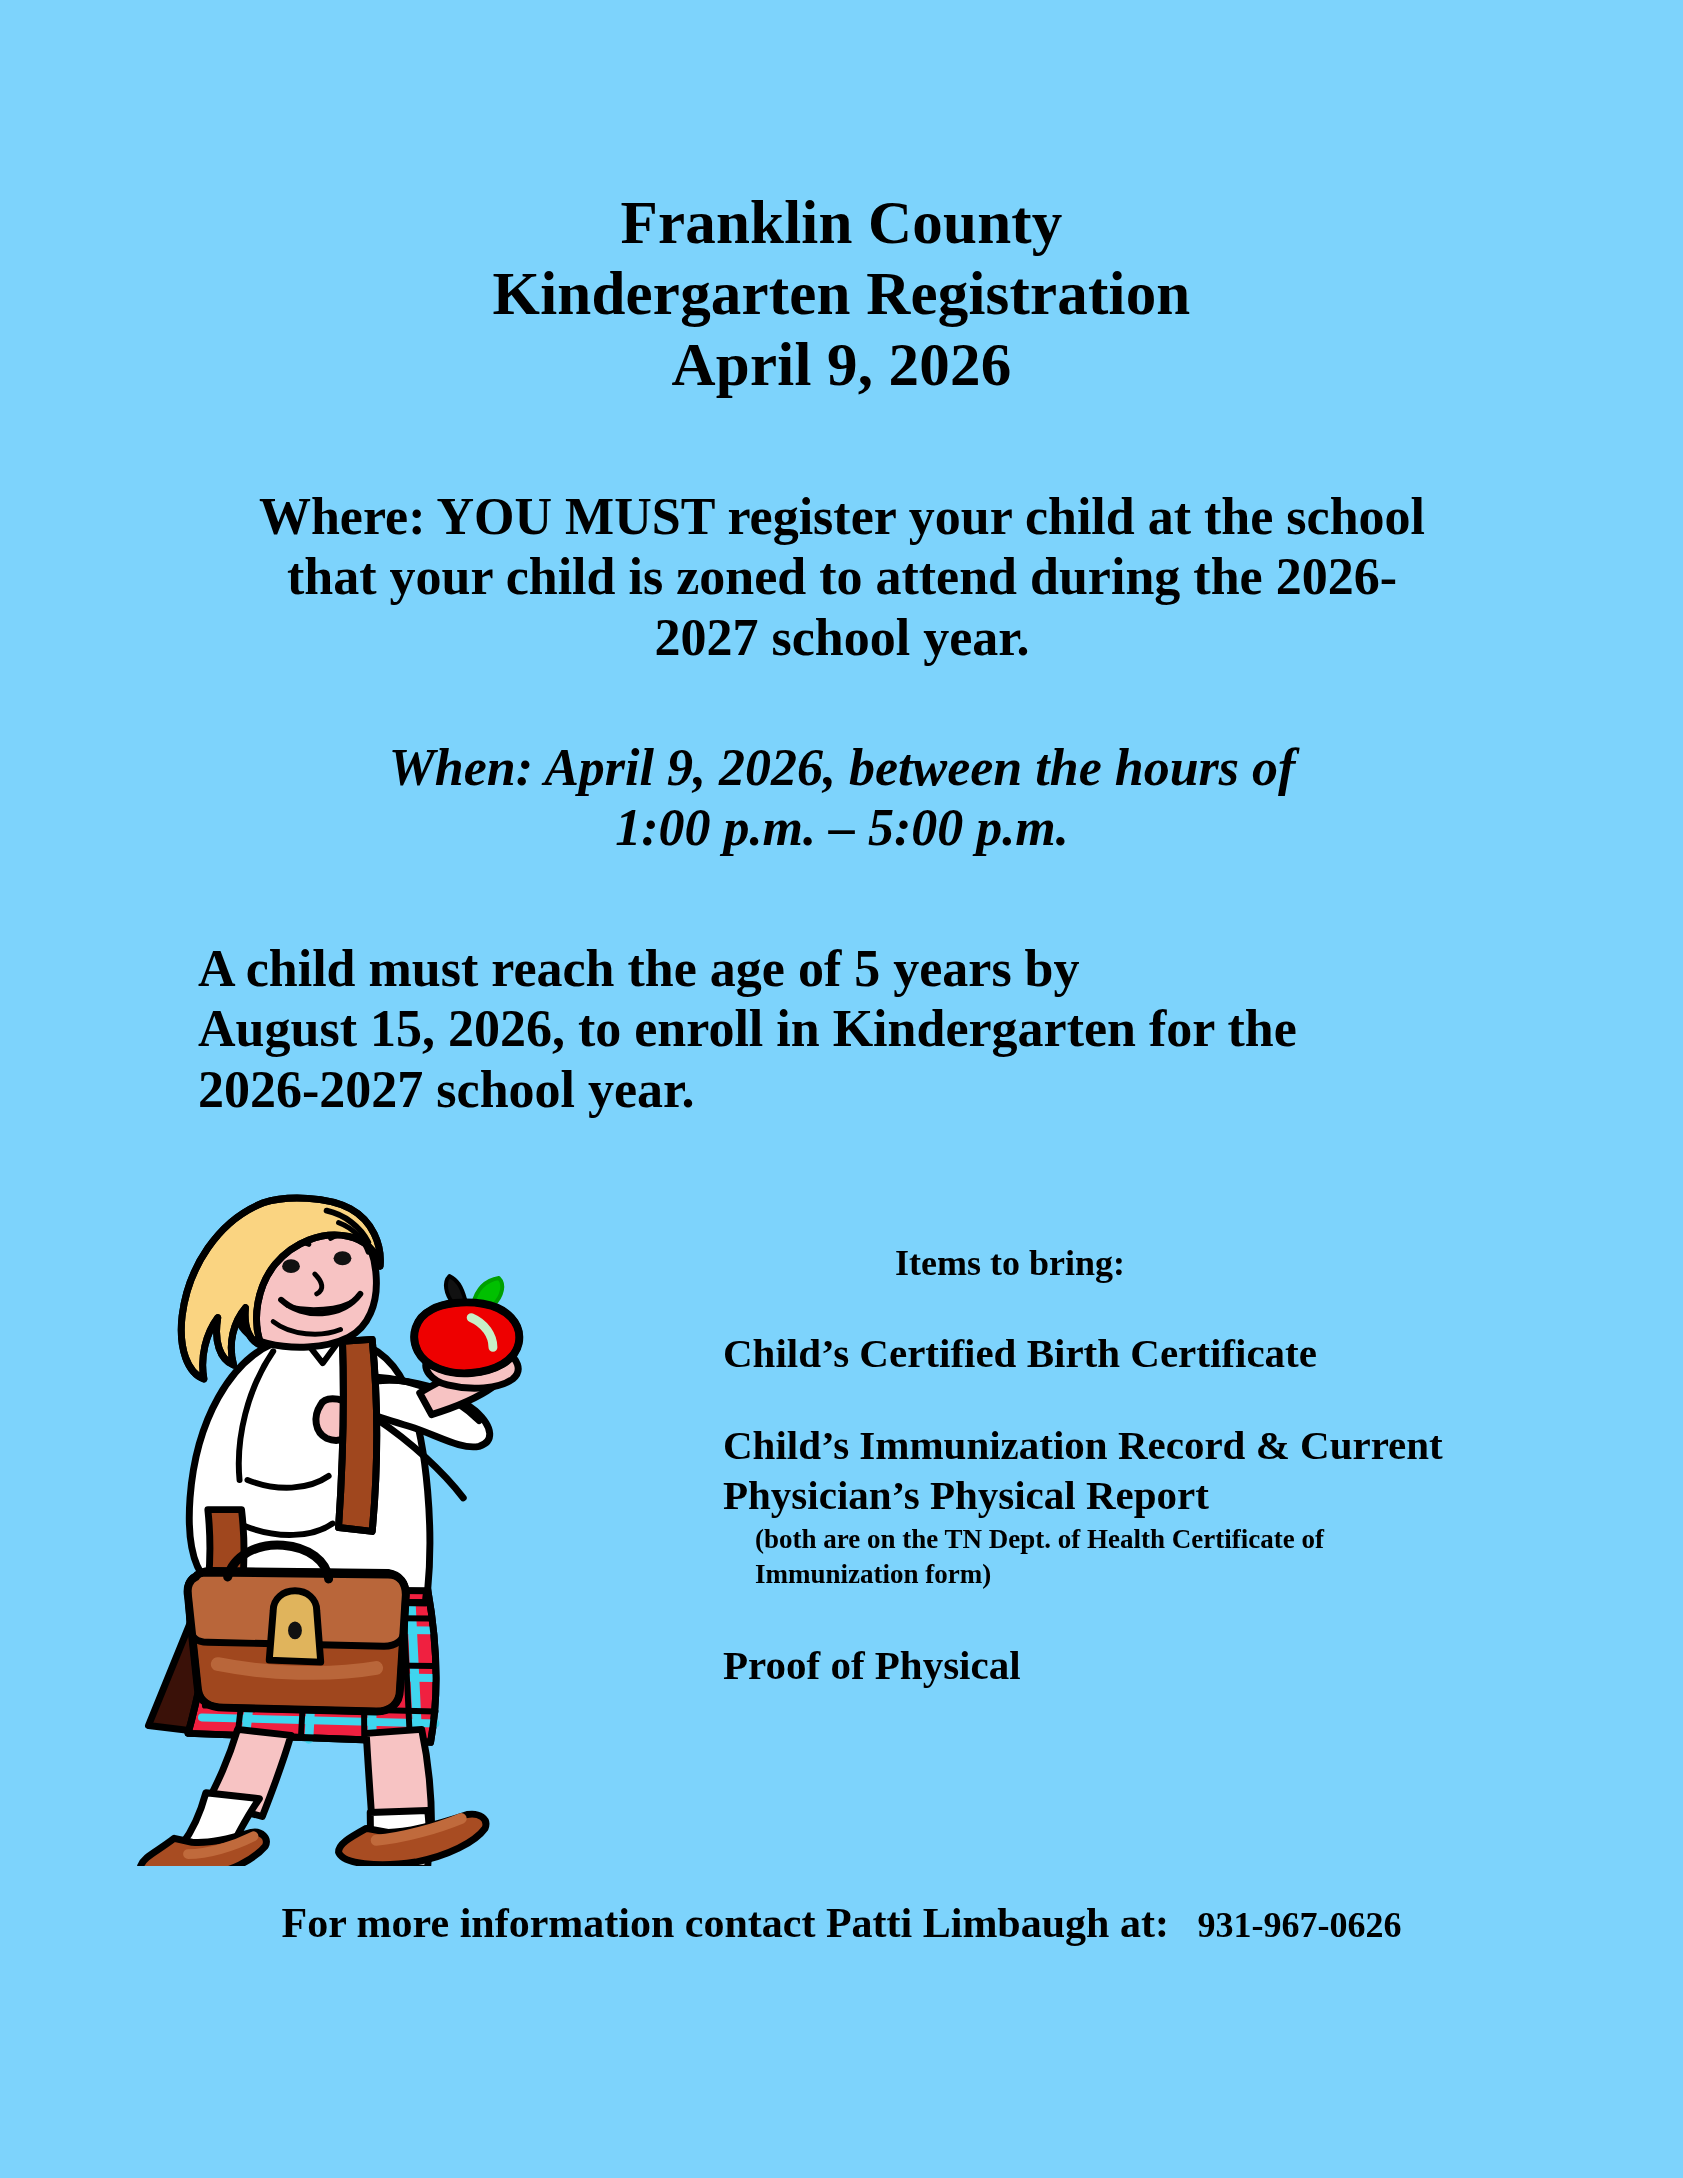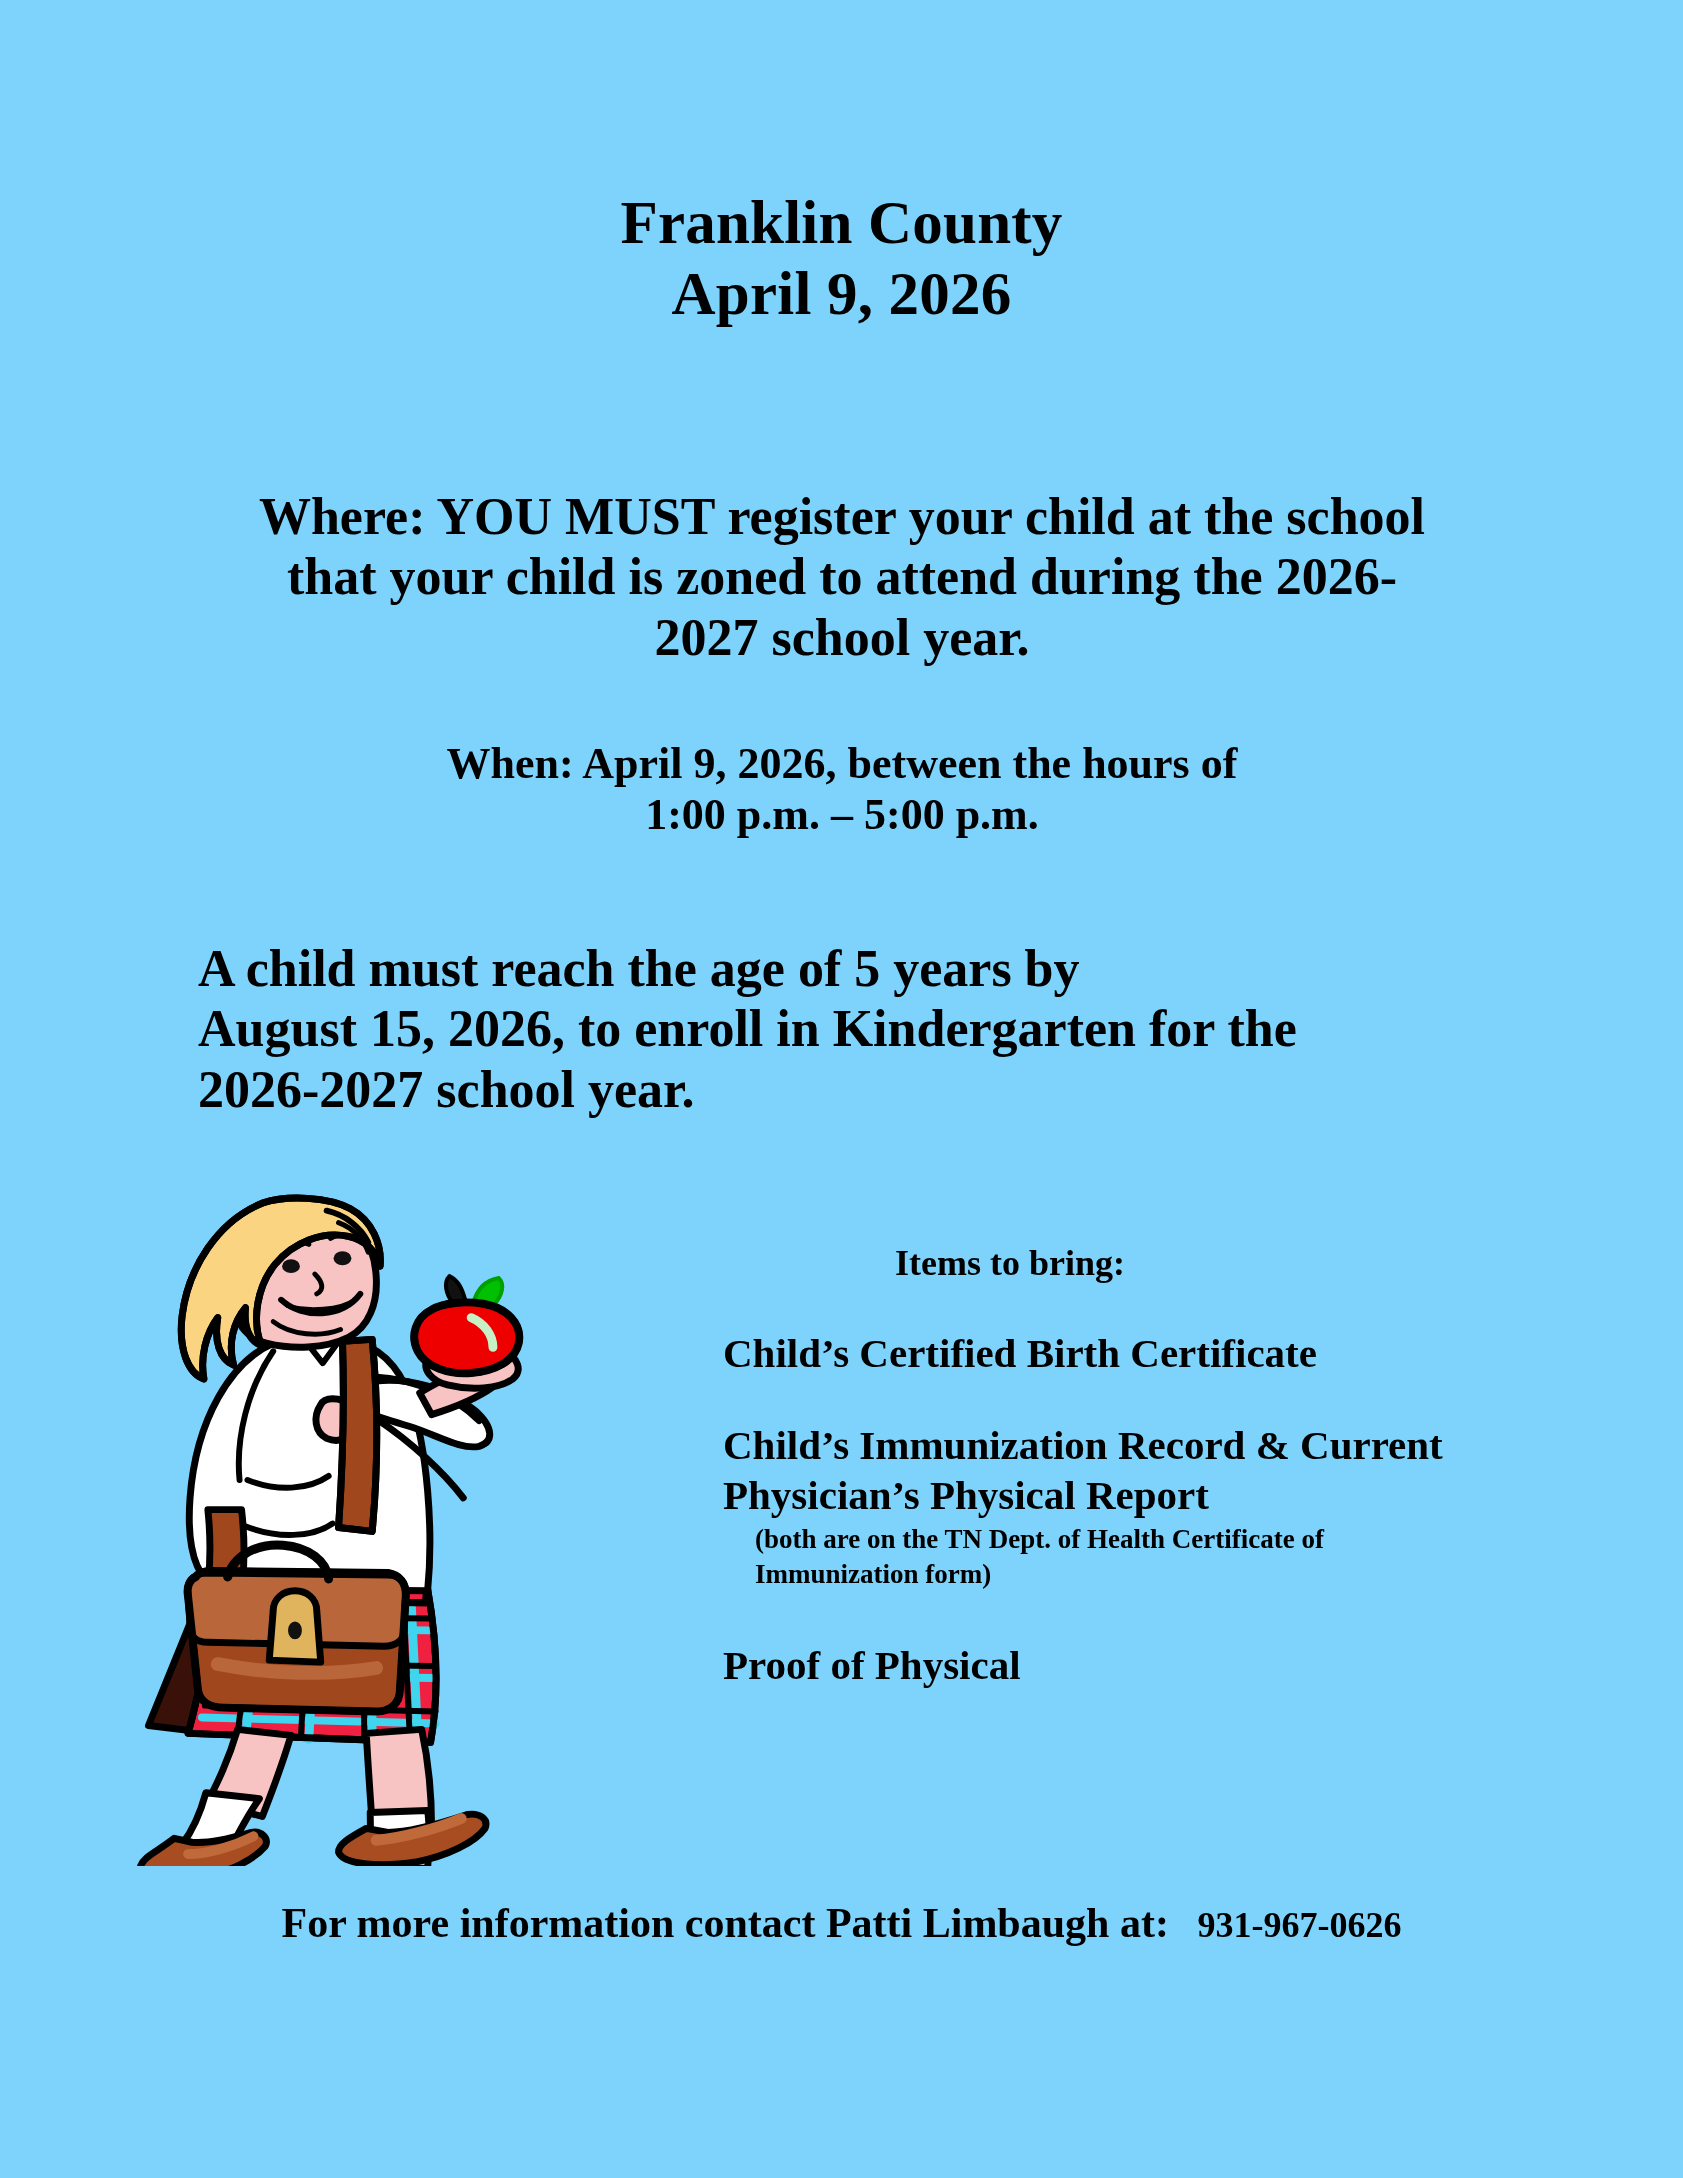--- a/index.html
+++ b/index.html
@@ -52,23 +52,24 @@
   .where-label { text-decoration: none; }
   .where-underlined { text-decoration-thickness: 4px; text-underline-offset: 5px; }
 
   
   .when-block {
     position: absolute;
     top: 738px;
     left: 248px;
     width: 1188px;
     text-align: center;
-    font-size: 44px;
+    font-size: 52px;
     font-weight: bold;
     line-height: 1.16;
+    font-style: italic;
   }
 
   
   .age-block {
     position: absolute;
     top: 939px;
     left: 198px;
     width: 1287px;
     text-align: left;
     font-size: 52px;
@@ -132,20 +133,21 @@
   }
   .illustration svg { display: block; width: 100%; height: 100%; }
 </style>
 </head>
 <body>
 
 <div class="page">
 
   <div class="title-block">
     <div class="title-line">Franklin County</div>
+    <div class="title-line">Kindergarten Registration</div>
     <div class="title-line">April 9, 2026</div>
   </div>
 
   <div class="where-block">
     <span class="where-label">Where: </span><span class="where-underlined">YOU MUST register your child at the school that your child is zoned to attend during the 2026-2027 school year.</span>
   </div>
 
   <div class="when-block">
     <div>When: April 9, 2026, between the hours of</div>
     <div>1:00 p.m. – 5:00 p.m.</div>

